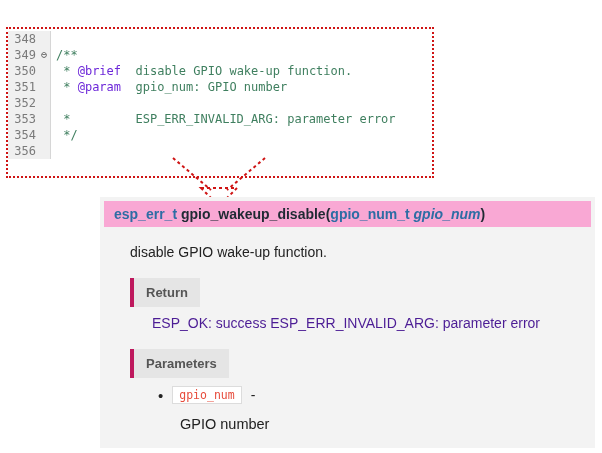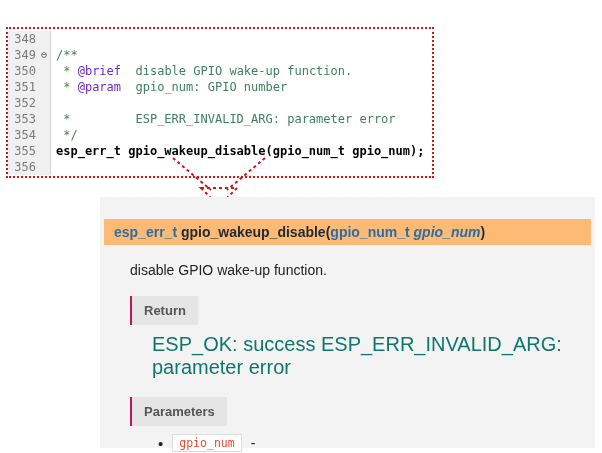--- a/index.html
+++ b/index.html
@@ -51,43 +51,43 @@
   .arrow { position: absolute; left: 135px; top: 156px; }
 
   
   .doc-panel {
     position: absolute;
     left: 100px; top: 197px;
     width: 495px; height: 251px;
     background: #f3f3f3;
   }
   .sig {
-    margin: 22px 4px 0 4px;
-    background: #fdba74;
+    margin: 4px 4px 0 4px;
+    background: #f9a8d4;
     padding: 5px 10px;
     font-size: 14px;
     font-weight: bold;
   }
   .s-type  { color: #2e6da4; }
   .s-name  { color: #1f2a33; }
   .s-param { color: #2e6da4; font-style: italic; }
 
   .desc { margin: 17px 0 0 30px; font-size: 14px; color: #222; }
 
   .field-row { margin: 18px 0 0 30px; }
   .field-label {
     display: inline-block;
     padding: 7px 12px;
     background: #e5e5e5;
-    border-left: 2px solid #be185d;
+    border-left: 4px solid #be185d;
     color: #555;
     font-weight: bold;
     font-size: 13px;
   }
-  .field-body { margin: 8px 0 0 52px; font-size: 20px; color: #0f766e; }
+  .field-body { margin: 8px 0 0 52px; font-size: 14px; color: #4c1d95; }
 
   .param-line {
     margin: 8px 0 0 58px;
     display: flex;
     align-items: center;
     gap: 9px;
     font-size: 14px;
     color: #222;
   }
   .bullet { font-size: 15px; color: #222; }
@@ -134,25 +134,20 @@
         <span class="ln">353</span>
         <span class="fold"></span>
         <span class="code"><span class="seg-comment"> *         ESP_ERR_INVALID_ARG: parameter error</span></span>
       </div>
       <div class="code-row">
         <span class="ln">354</span>
         <span class="fold"></span>
         <span class="code"><span class="seg-comment"> */</span></span>
       </div>
       <div class="code-row">
-        <span class="ln">355</span>
-        <span class="fold"></span>
-        <span class="code"><span class="seg-decl">esp_err_t gpio_wakeup_disable(gpio_num_t gpio_num);</span></span>
-      </div>
-      <div class="code-row">
         <span class="ln">356</span>
         <span class="fold"></span>
         <span class="code"></span>
       </div>
     </div>
 </div>
 
 <svg class="arrow" width="170" height="52" viewBox="0 0 170 52">
   <path d="M38,2 L76,34" stroke="#cf1414" stroke-width="2" stroke-dasharray="3,3" fill="none"></path>
   <path d="M130,2 L92,34" stroke="#cf1414" stroke-width="2" stroke-dasharray="3,3" fill="none"></path>

